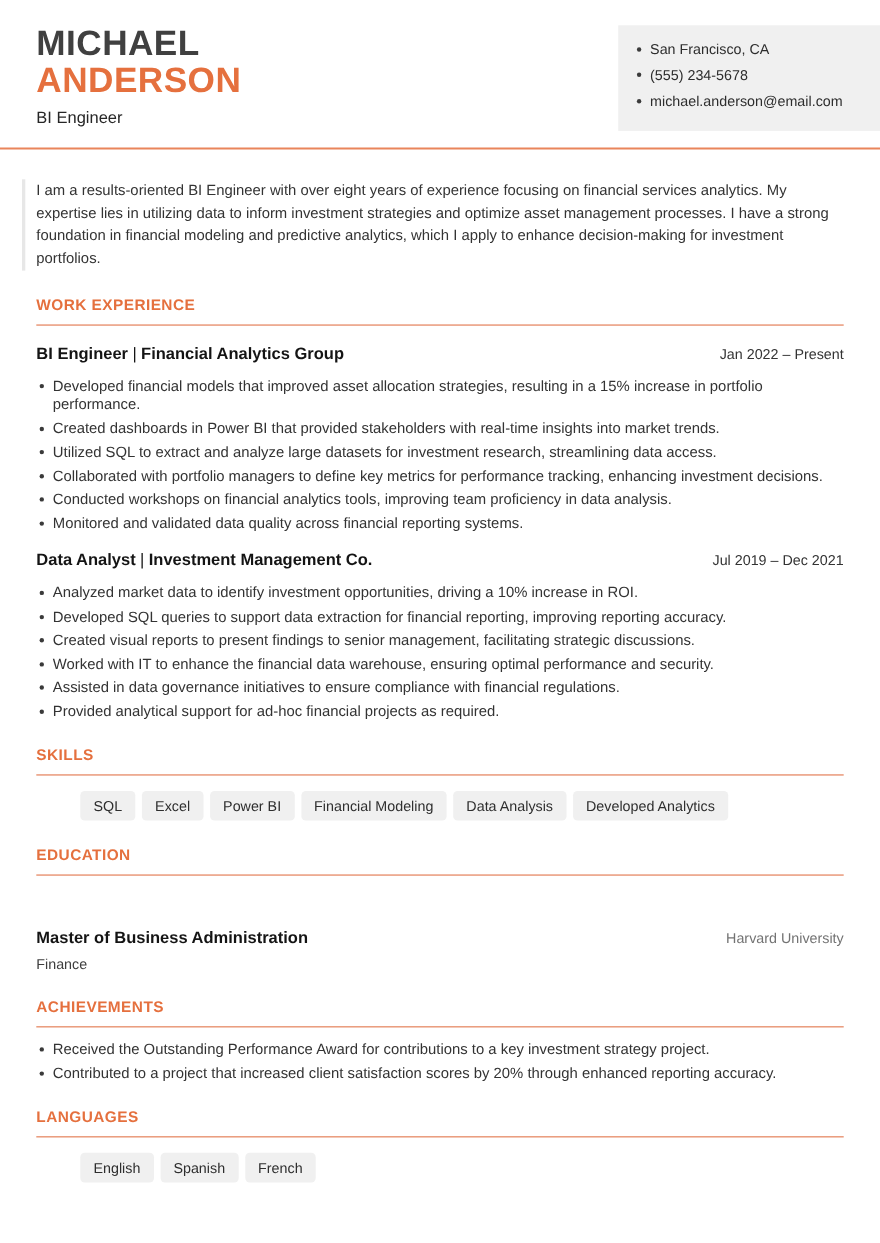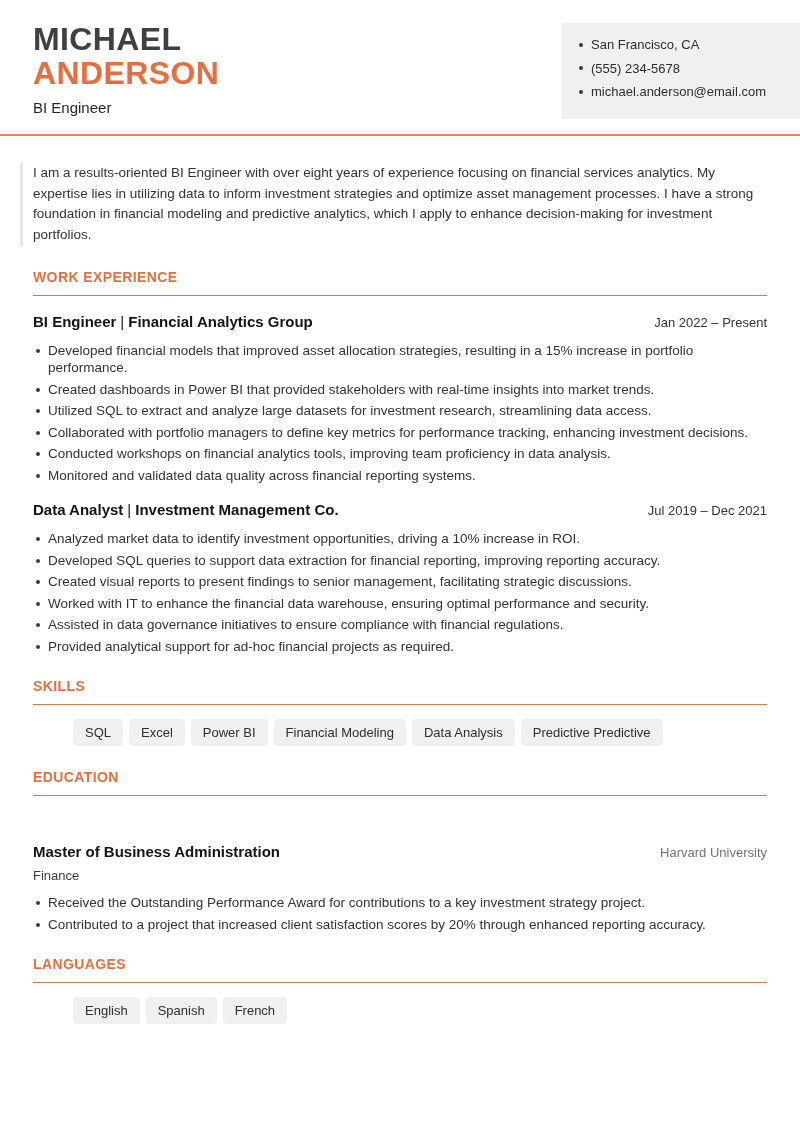--- a/index.html
+++ b/index.html
@@ -182,36 +182,37 @@
     </section>
 
     <section>
       <h2 class="section-heading">SKILLS</h2>
       <div class="chips">
         <span class="chip">SQL</span>
         <span class="chip">Excel</span>
         <span class="chip">Power BI</span>
         <span class="chip">Financial Modeling</span>
         <span class="chip">Data Analysis</span>
-        <span class="chip">Predictive Predictive</span>
+        <span class="chip">Developed Analytics</span>
       </div>
     </section>
 
     <section>
       <h2 class="section-heading">EDUCATION</h2>
       <div class="edu-entry">
         <div class="edu-head">
           <h3 class="edu-degree">Master of Business Administration</h3>
           <span class="edu-institution">Harvard University</span>
         </div>
         <div class="edu-field">Finance</div>
       </div>
     </section>
 
     <section>
+      <h2 class="section-heading">ACHIEVEMENTS</h2>
       <ul class="bullets achv-list">
         <li><span class="dot-icon"></span><span>Received the Outstanding Performance Award for contributions to a key investment strategy project.</span></li>
         <li><span class="dot-icon"></span><span>Contributed to a project that increased client satisfaction scores by 20% through enhanced reporting accuracy.</span></li>
       </ul>
     </section>
 
     <section>
       <h2 class="section-heading">LANGUAGES</h2>
       <div class="chips">
         <span class="chip">English</span>

